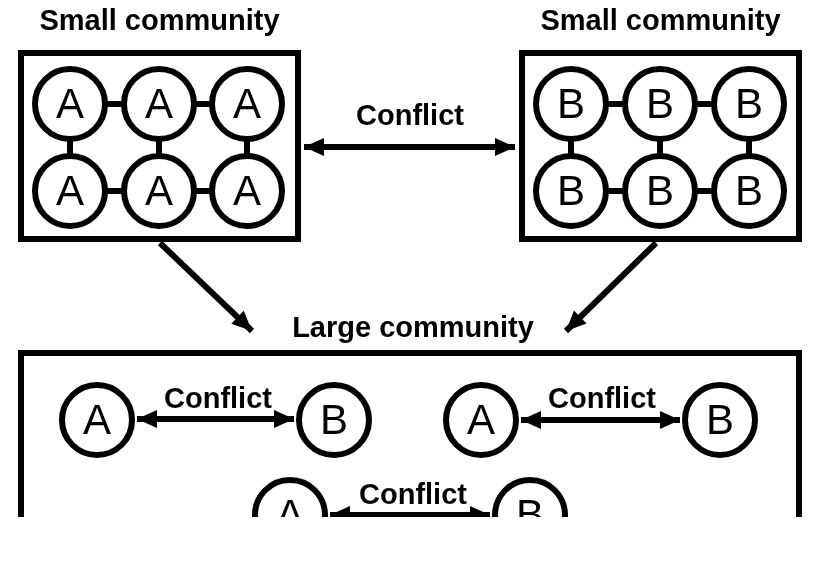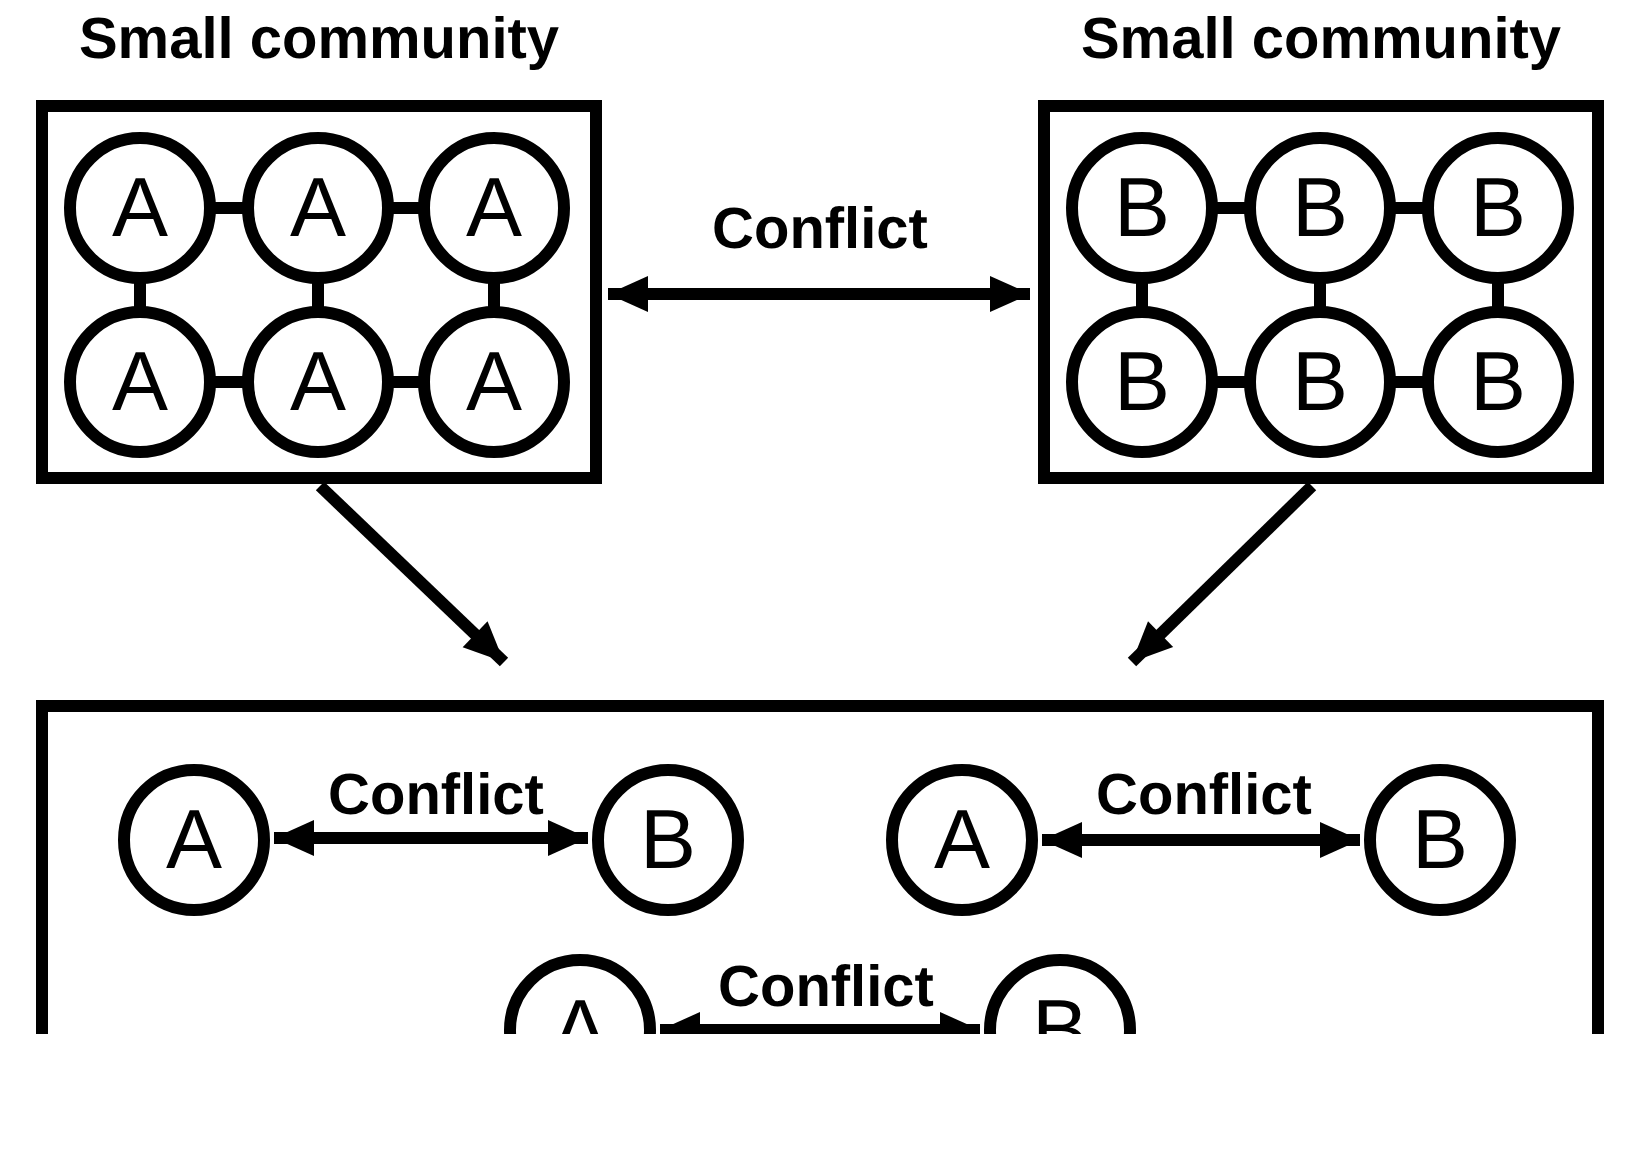--- a/index.html
+++ b/index.html
@@ -90,20 +90,21 @@
     <line x1="160" y1="243" x2="252" y2="331" marker-end="url(#ah)"></line>
     <line x1="656" y1="243" x2="566" y2="331" marker-end="url(#ah)"></line>
 
     <line x1="137" y1="419" x2="294" y2="419" marker-start="url(#ah)" marker-end="url(#ah)"></line>
     <line x1="521" y1="420" x2="680" y2="420" marker-start="url(#ah)" marker-end="url(#ah)"></line>
     <line x1="330" y1="515" x2="490" y2="515" marker-start="url(#ah)" marker-end="url(#ah)"></line>
   </svg>
 
   <div class="title" style="left:18px;  top:4px;   width:283px;">Small community</div>
   <div class="title" style="left:519px; top:4px;   width:283px;">Small community</div>
+  <div class="title" style="left:23px;  top:311px; width:780px;">Large community</div>
 
   <div class="conflict" style="left:310px; top:99px;  width:200px;">Conflict</div>
   <div class="conflict" style="left:118px; top:382px; width:200px;">Conflict</div>
   <div class="conflict" style="left:502px; top:382px; width:200px;">Conflict</div>
   <div class="conflict" style="left:313px; top:478px; width:200px;">Conflict</div>
 
   <div class="box" style="left:18px;  top:50px;  width:283px; height:192px;"></div>
   <div class="box" style="left:519px; top:50px;  width:283px; height:192px;"></div>
   <div class="box" style="left:18px;  top:350px; width:784px; height:227px;"></div>
 

